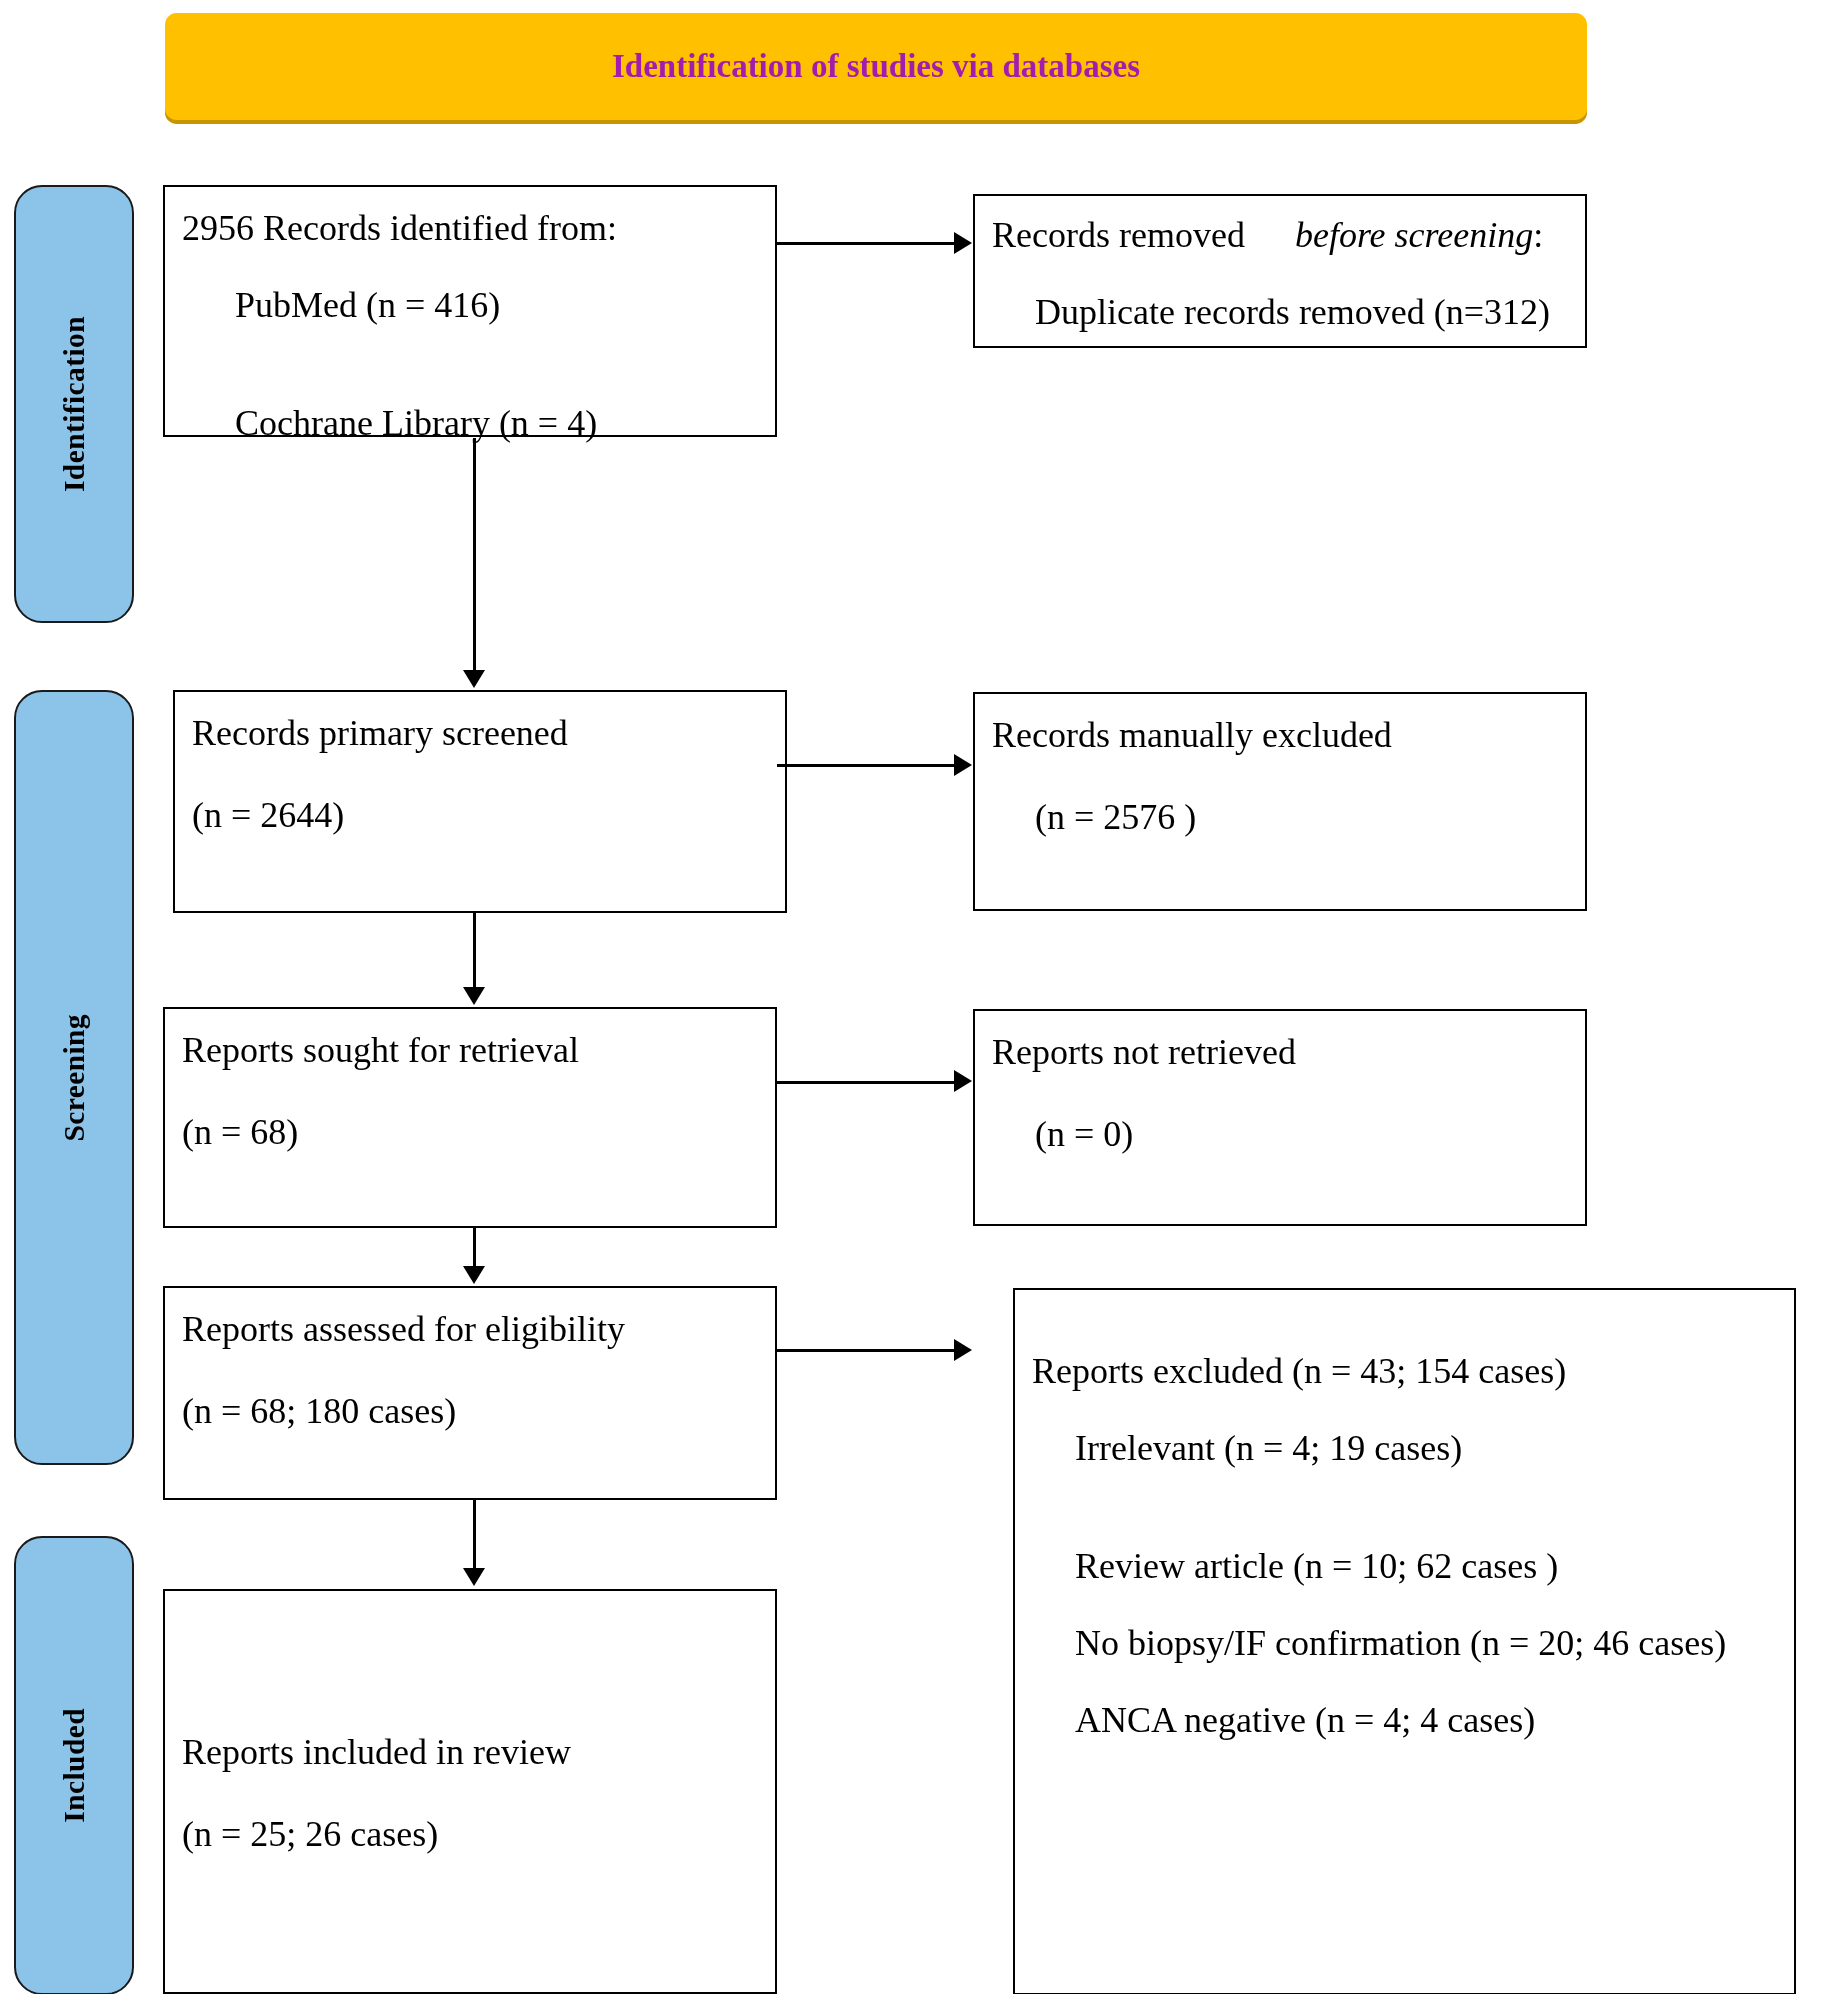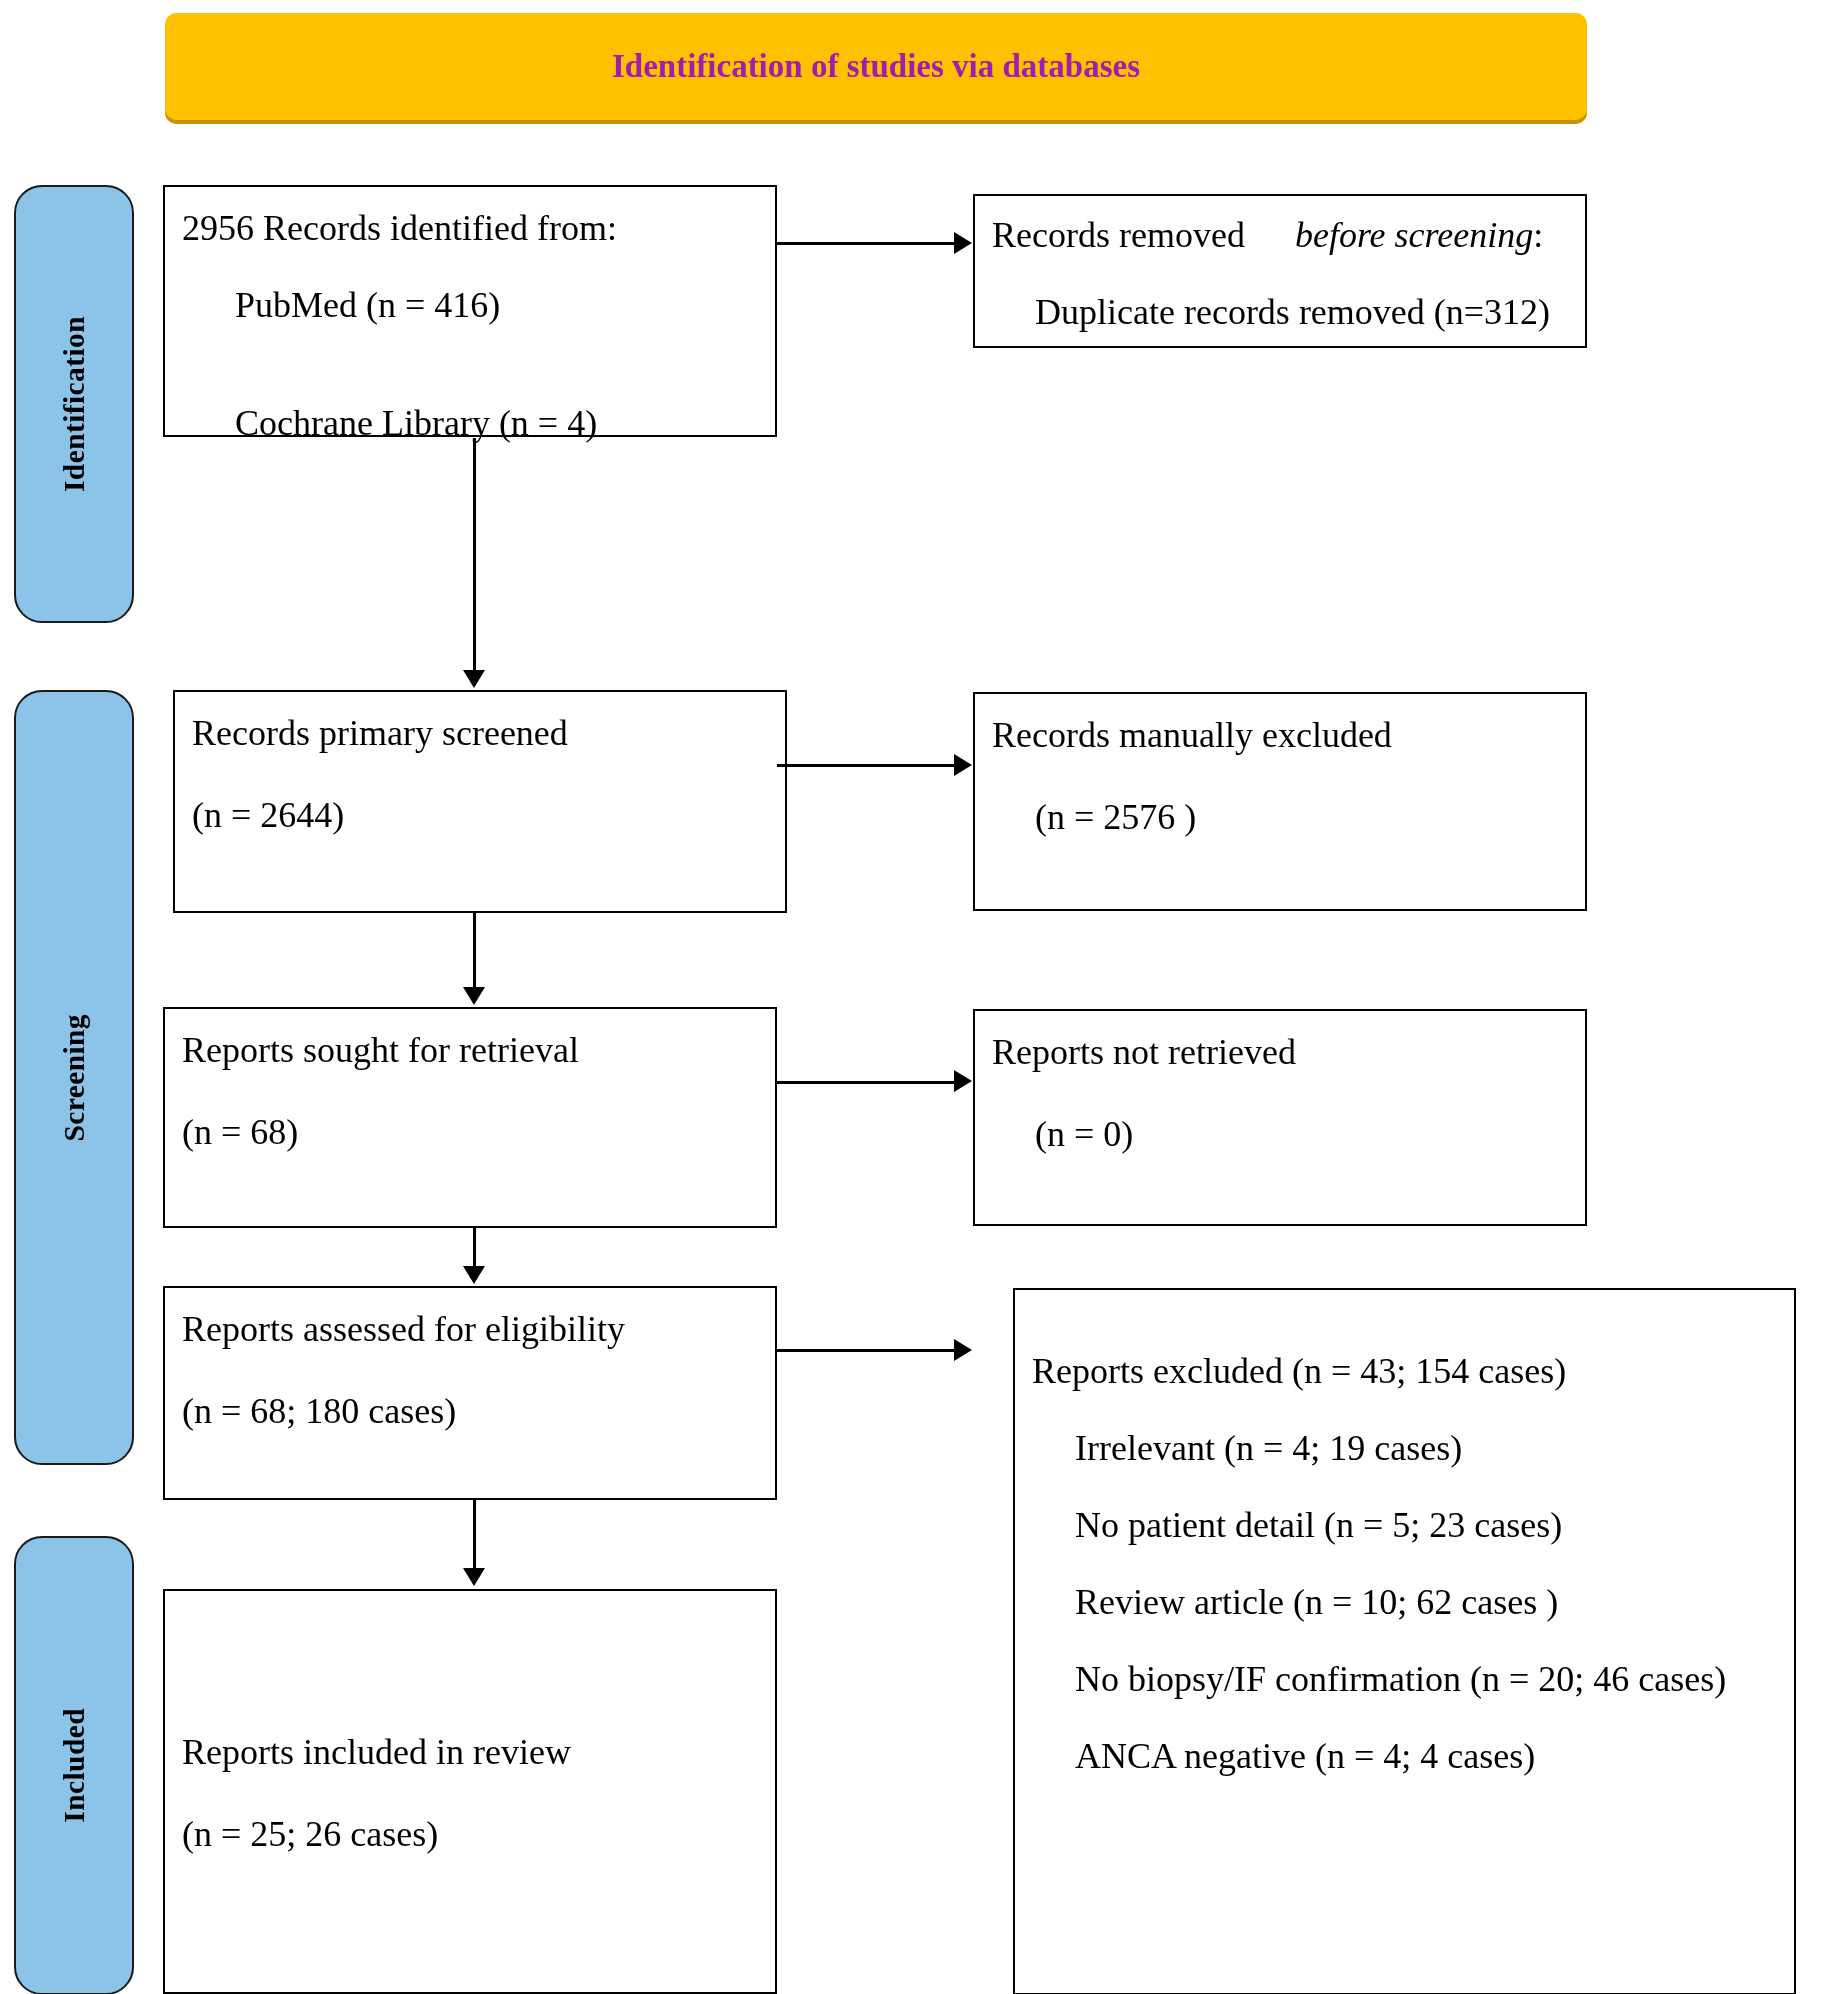--- a/index.html
+++ b/index.html
@@ -163,21 +163,20 @@
     <div class="line ind-sm">(n = 0)</div>
   </div>
 </div>
 
 <div class="abs fbox" id="box-reports-excluded">
   <div class="stack top" style="padding-top:63px;">
     <div class="line">Reports excluded (n = 43; 154 cases)</div>
     <div class="gap-lg"></div>
     <div class="line ind-sm">Irrelevant (n = 4; 19 cases)</div>
     <div class="gap-lg"></div>
-    <div class="line ind-sm">No patient detail (n = 5; 23 cases)</div>
     <div class="gap-lg"></div>
     <div class="line ind-sm">Review article (n = 10; 62 cases )</div>
     <div class="gap-lg"></div>
     <div class="line ind-sm">No biopsy/IF confirmation (n = 20; 46 cases)</div>
     <div class="gap-lg"></div>
     <div class="line ind-sm">ANCA negative (n = 4; 4 cases)</div>
   </div>
 </div>
 
 <div class="hline" style="left:777px;top:242px;width:179px;"></div>

